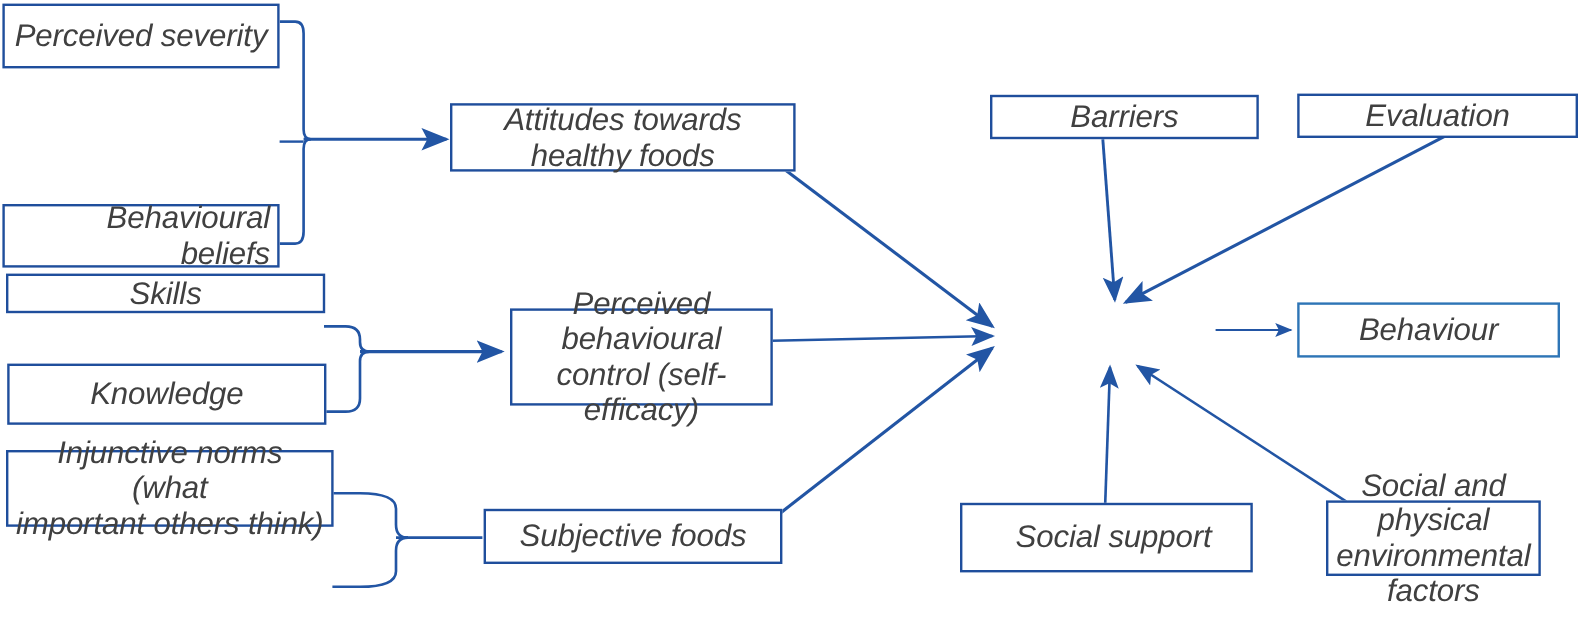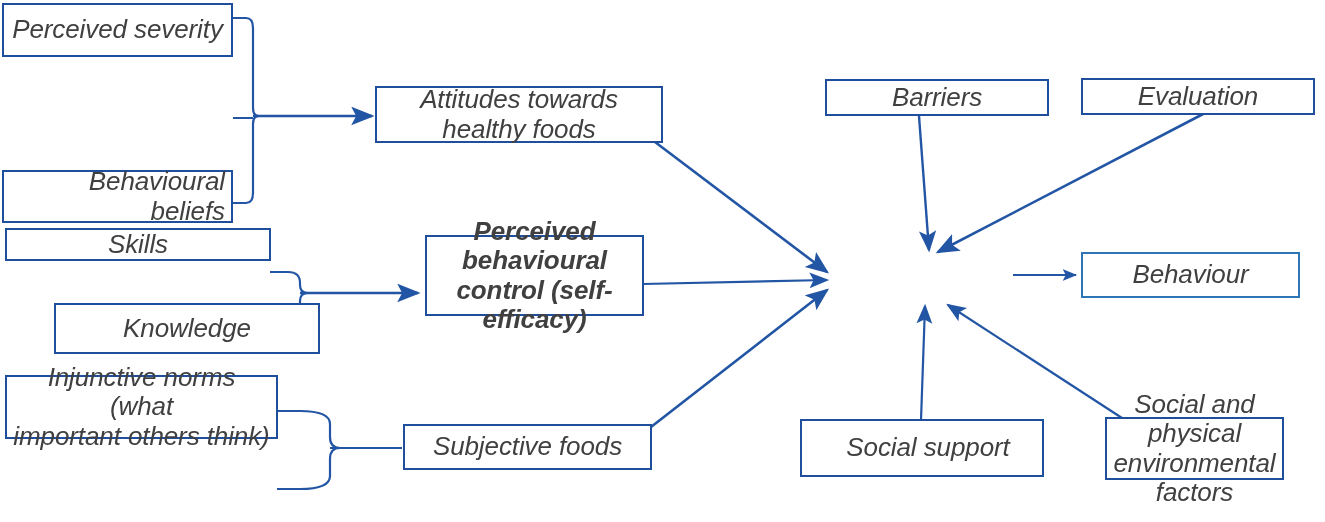--- a/index.html
+++ b/index.html
@@ -106,35 +106,35 @@
 
 
   <div class="node" style="left:2px; top:170px; width:231px; height:53px;text-align:right;">
     <span class="lbl">Behavioural beliefs</span>
   </div>
 
   <div class="node" style="left:5px; top:228px; width:266px; height:33px;align-items:center;">
     <span class="lbl">Skills</span>
   </div>
 
-  <div class="node" style="left:6px; top:303px; width:266px; height:51px;margin-left:48px;">
+  <div class="node" style="left:6px; top:303px; width:266px; height:51px;">
     <span class="lbl">Knowledge</span>
   </div>
 
   <div class="node" style="left:5px; top:375px; width:273px; height:64px;text-align:center;">
     <span class="lbl">Injunctive norms (what
 important others think)</span>
   </div>
 
 
   <div class="node" style="left:375px; top:86px; width:288px; height:57px;">
     <span class="lbl">Attitudes towards healthy foods</span>
   </div>
 
-  <div class="node" style="left:425px; top:235px; width:219px; height:81px;font-weight:bold;">
+  <div class="node" style="left:425px; top:257px; width:219px; height:81px;">
     <span class="lbl">Perceived behavioural
 control (self-efficacy)</span>
   </div>
 
   <div class="node" style="left:403px; top:424px; width:249px; height:46px;">
     <span class="lbl">Subjective foods</span>
   </div>
 
   <div class="node" style="left:825px; top:79px; width:224px; height:37px;">
     <span class="lbl">Barriers</span>

